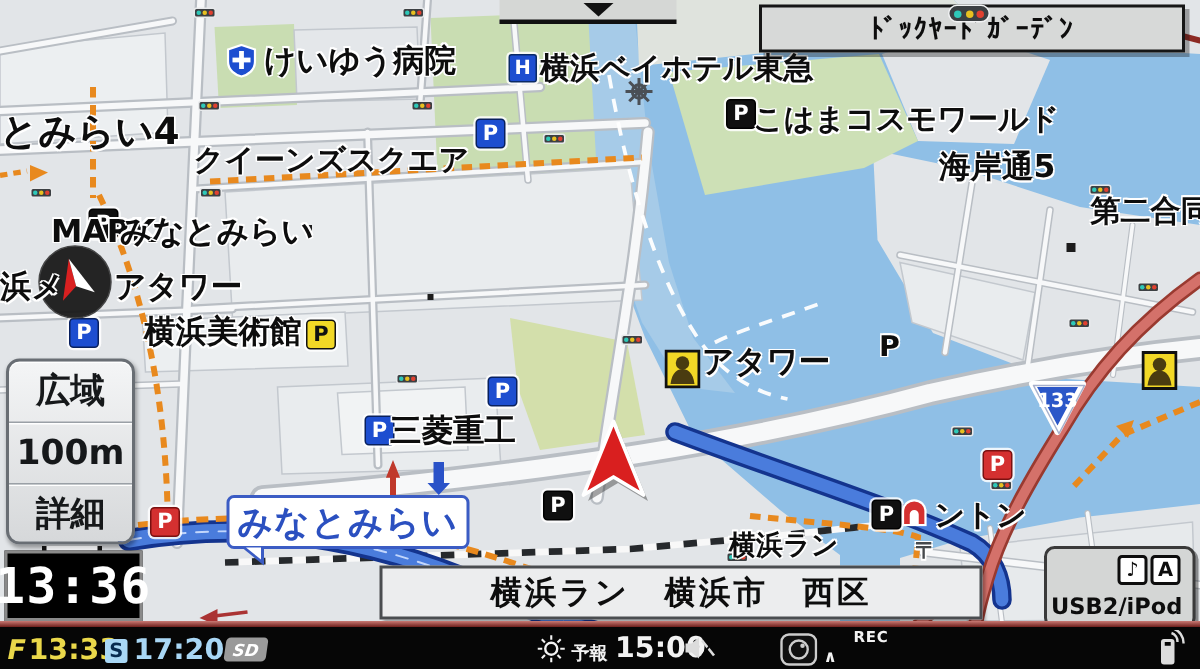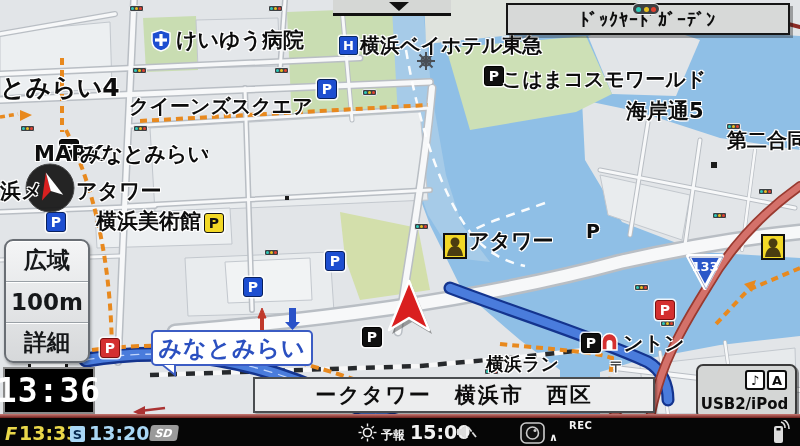--- a/index.html
+++ b/index.html
@@ -374,20 +374,21 @@
   <div class="lbl" style="left:502px;top:69px;font-size:20px;">こはまコスモワールド</div>
   <div class="lbl" style="left:626px;top:101px;font-size:21px;font-weight:700;">海岸通5</div>
   <div class="lbl" style="left:727px;top:130px;font-size:20px;">第二合同</div>
   <div class="lbl" style="left:0px;top:75px;font-size:25px;font-weight:700;">とみらい4</div>
   <div class="lbl" style="left:129px;top:96px;font-size:20px;">クイーンズスクエア</div>
   <div class="lbl" style="left:0px;top:144px;font-size:21px;margin-left:34px;">MARK</div>
   <div class="lbl" style="left:80px;top:144px;font-size:21px;">みなとみらい</div>
   <div class="lbl" style="left:0px;top:181px;font-size:21px;">浜メ</div>
   <div class="lbl" style="left:76px;top:181px;font-size:21px;">アタワー</div>
   <div class="lbl" style="left:96px;top:211px;font-size:21px;">横浜美術館</div>
+  <div class="lbl" style="left:260px;top:277px;font-size:21px;">三菱重工</div>
   <div class="lbl" style="left:468px;top:231px;font-size:21px;">アタワー</div>
   <div class="lbl" style="left:486px;top:355px;font-size:18px;font-weight:700;">横浜ラン</div>
   <div class="lbl" style="left:623px;top:333px;font-size:20px;">ントン</div>
 
   <div id="topballoon">
       <span class="tri"></span>
     </div>
 
   <div id="popup">
     <span class="txt">ﾄﾞｯｸﾔｰﾄﾞｶﾞｰﾃﾞﾝ</span>
@@ -405,37 +406,37 @@
     <div class="sep"></div>
     <div class="row">詳細</div>
   </div>
   <div id="scalebar"></div>
 
   <div id="clock">13:36</div>
 
   <div id="stballoon">みなとみらい</div>
   <div id="stballoon-tail"></div>
 
-  <div id="addrbar">ークタワー　横浜市　西区</div>
+  <div id="addrbar">横浜ラン　横浜市　西区</div>
 
   <div id="usbpanel">
     <div class="icons">
       <div class="ib">♪</div>
       <div class="ib">A</div>
     </div>
     <div class="lab">USB2/iPod</div>
   </div>
 
   <div id="redline"></div>
 
   <div id="statusbar">
     <span class="it yel" style="left:5px;top:7px;font-size:18px;font-weight:700;font-style:italic;">F</span>
     <span class="it yel" style="left:19px;top:6px;font-size:19px;font-weight:700;">13:33</span>
     <span class="it" id="sbadge" style="top:8px;">S</span>
-    <span class="it cya" style="left:89px;top:6px;font-size:19px;font-weight:700;">13:20</span>
+    <span class="it cya" style="left:89px;top:6px;font-size:19px;font-weight:700;">17:20</span>
     <span class="it" id="sdicon" style="top:7px;">SD</span>
 
     <svg class="it" style="left:358px;top:5px;" width="19" height="19">
       <circle cx="9.5" cy="9.5" r="4" fill="none" stroke="#f2f2f2" stroke-width="1.6"></circle>
       <g stroke="#f2f2f2" stroke-width="1.4">
         <line x1="9.5" y1="0.5" x2="9.5" y2="3.5"></line>
           <line x1="9.5" y1="15.5" x2="9.5" y2="18.5"></line>
         <line x1="0.5" y1="9.5" x2="3.5" y2="9.5"></line>
           <line x1="15.5" y1="9.5" x2="18.5" y2="9.5"></line>
         <line x1="3.2" y1="3.2" x2="5.3" y2="5.3"></line>

